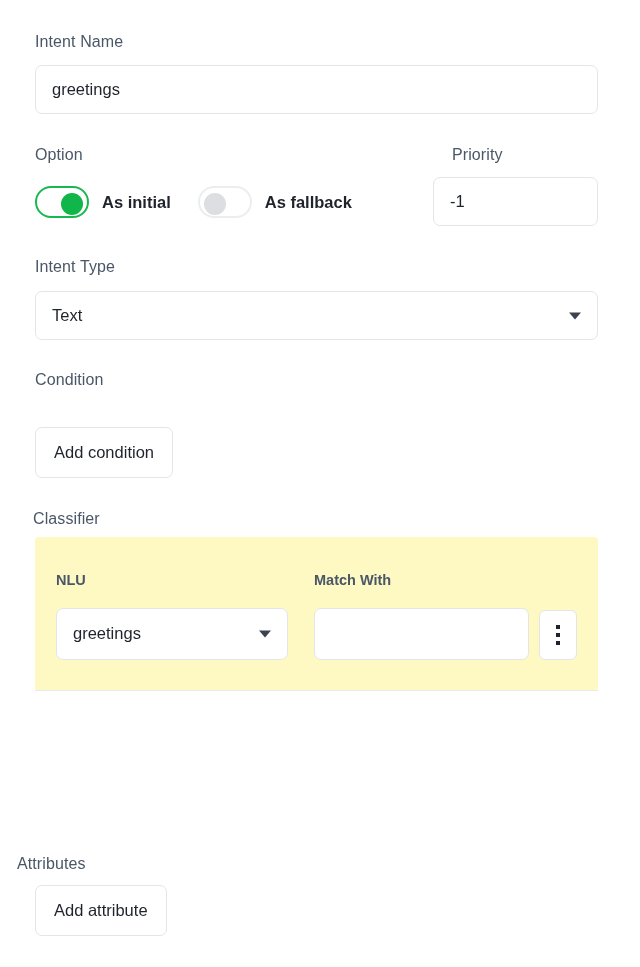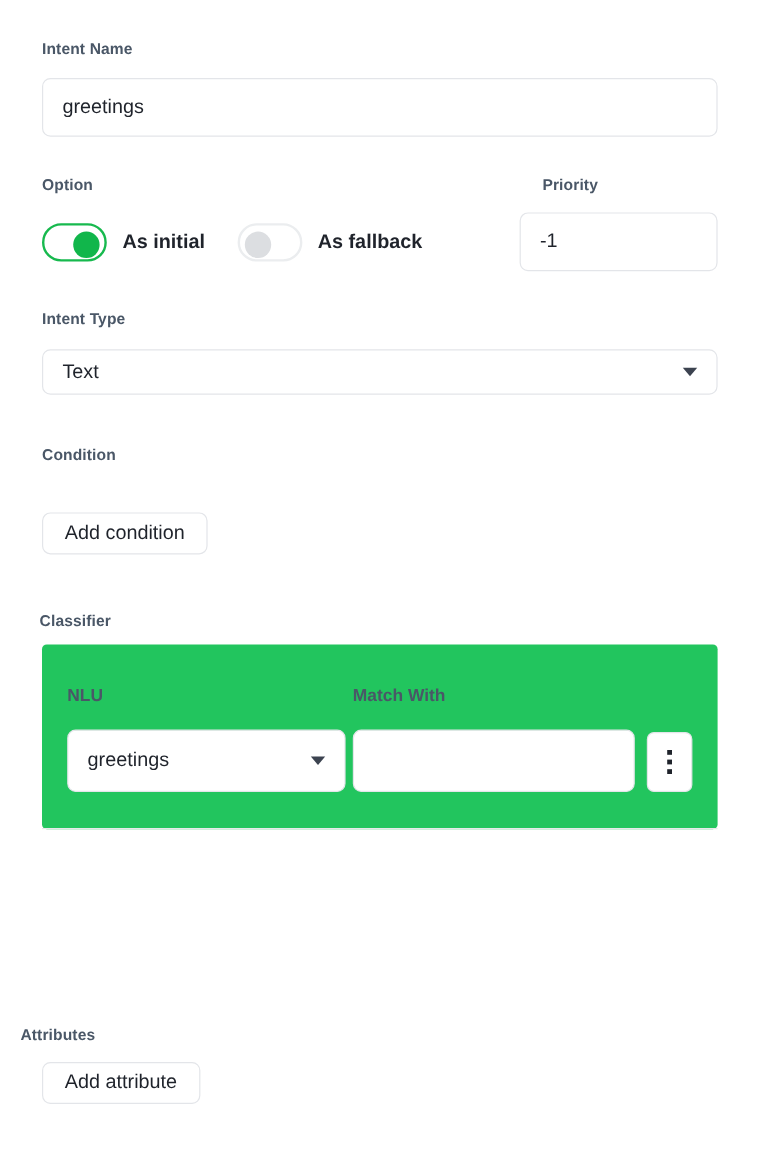--- a/index.html
+++ b/index.html
@@ -19,22 +19,22 @@
     position: absolute;
     left: 0;
     top: 0;
     width: 640px;
     padding: 0;
   }
 
   
   .field-label {
     color: #4a5767;
-    font-size: 13px;
-    font-weight: bold;
+    font-size: 16px;
+    font-weight: normal;
     letter-spacing: 0.1px;
     line-height: 1;
   }
 
   
   .text-input {
     box-sizing: border-box;
     background: #ffffff;
     border: 1px solid #e3e5e9;
     border-radius: 7px;
@@ -109,21 +109,21 @@
   .toggle-text.last { margin-right: 13px; }
 
   #priority-input {
     left: 433px; top: 177px;
     width: 165px; height: 49px;
   }
 
   #intent-type-label { left: 35px; top: 259px; }
   #intent-type-select {
     left: 35px; top: 291px;
-    width: 563px; height: 38px;
+    width: 563px; height: 49px;
   }
 
   
   .select {
     box-sizing: border-box;
     background: #ffffff;
     border: 1px solid #e3e5e9;
     border-radius: 7px;
     display: flex;
     align-items: center;
@@ -149,47 +149,47 @@
 
   
   .btn-outline {
     box-sizing: border-box;
     background: #ffffff;
     border: 1px solid #e3e5e9;
     border-radius: 7px;
     font-family: "Liberation Sans", sans-serif;
     font-size: 16.5px;
     color: #1f232b;
-    height: 35px;
+    height: 51px;
     padding: 0 18px;
     display: inline-flex;
     align-items: center;
     justify-content: center;
     cursor: pointer;
     white-space: nowrap;
   }
 
   #classifier-label { left: 33px; top: 511px; }
 
   
   #classifier-panel {
     left: 35px; top: 537px;
     width: 563px;
-    background: #22c55e;
+    background: #fef9c3;
     border-radius: 4px;
   }
   .classifier-row {
     display: flex;
     align-items: flex-start;
     padding: 36px 21px 30px 21px;
   }
   .classifier-col.nlu { width: 232px; }
   .classifier-col.match {
     flex: 1;
-    margin-left: 6px;
+    margin-left: 26px;
     display: flex;
     align-items: flex-end;
   }
   .sub-label {
     color: #4a5767;
     font-size: 14.5px;
     font-weight: bold;
     line-height: 1;
     margin-bottom: 20px;
     display: block;

